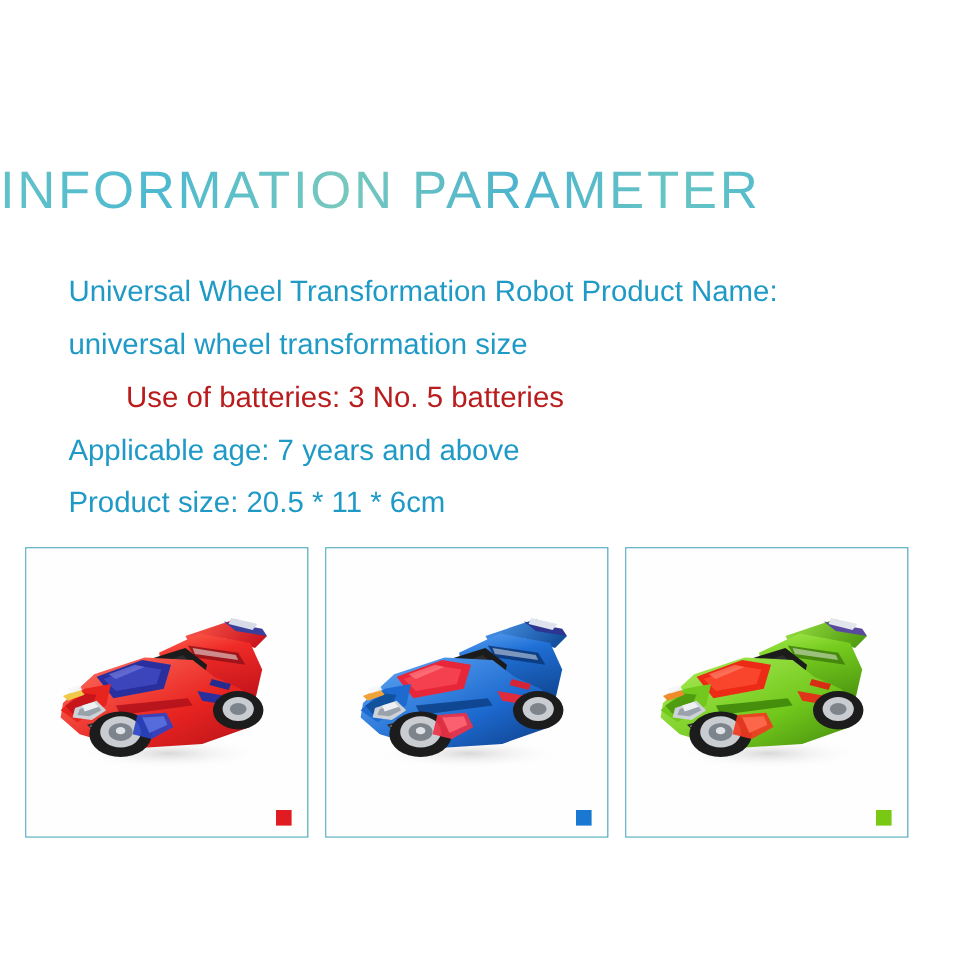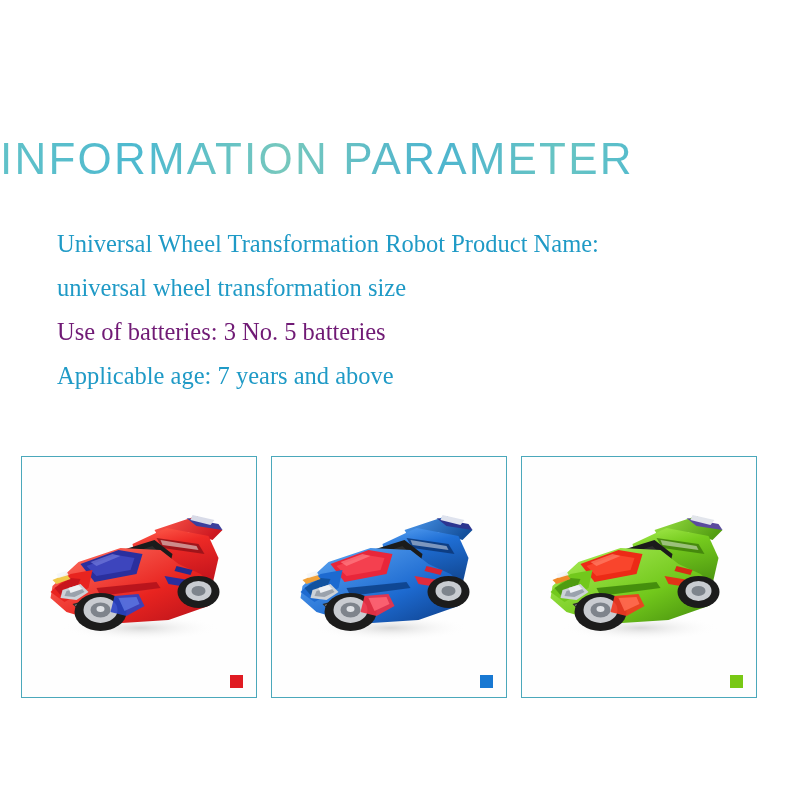--- a/index.html
+++ b/index.html
@@ -42,21 +42,21 @@
   }
 
   
   .spec-list {
     position: absolute;
     left: 57px;
     top: 222px;
     width: 700px;
   }
   .spec-line {
-    font-family: Liberation Serif, serif;
+    font-family: Liberation Sans, sans-serif;
     font-size: 24.5px;
     font-weight: 400;
     line-height: 44px;
     color: #1f9ac6;
     white-space: nowrap;
   }
 
   
   .gallery {
     position: absolute;
@@ -99,22 +99,23 @@
 </head>
 <body>
 
 <div class="title-block">
   <span class="title-text">INFORMATION PARAMETER</span>
 </div>
 
 <div class="spec-list">
   <div class="spec-line" style="color: rgb(31, 154, 198);">Universal Wheel Transformation Robot Product Name:</div>
   <div class="spec-line" style="color: rgb(31, 154, 198);">universal wheel transformation size</div>
-  <div class="spec-line" style="color: #701a75;">Use of batteries: 3 No. 5 batteries</div>
+  <div class="spec-line" style="color: #b91c1c; margin-left: 48px;">Use of batteries: 3 No. 5 batteries</div>
   <div class="spec-line" style="color: rgb(31, 154, 198);">Applicable age: 7 years and above</div>
+  <div class="spec-line" style="color: rgb(31, 154, 198);">Product size: 20.5 * 11 * 6cm</div>
 </div>
 
 <div class="gallery">
 
   <div class="photo-card" style="border-color: rgb(75, 168, 187);">
     <div class="photo-stage">
       <svg class="car-svg" viewBox="0 0 205 165">
         <defs>
           <linearGradient id="rbody" x1="0" y1="0" x2="0.3" y2="1">
             <stop offset="0%" stop-color="#ff6452"></stop>

